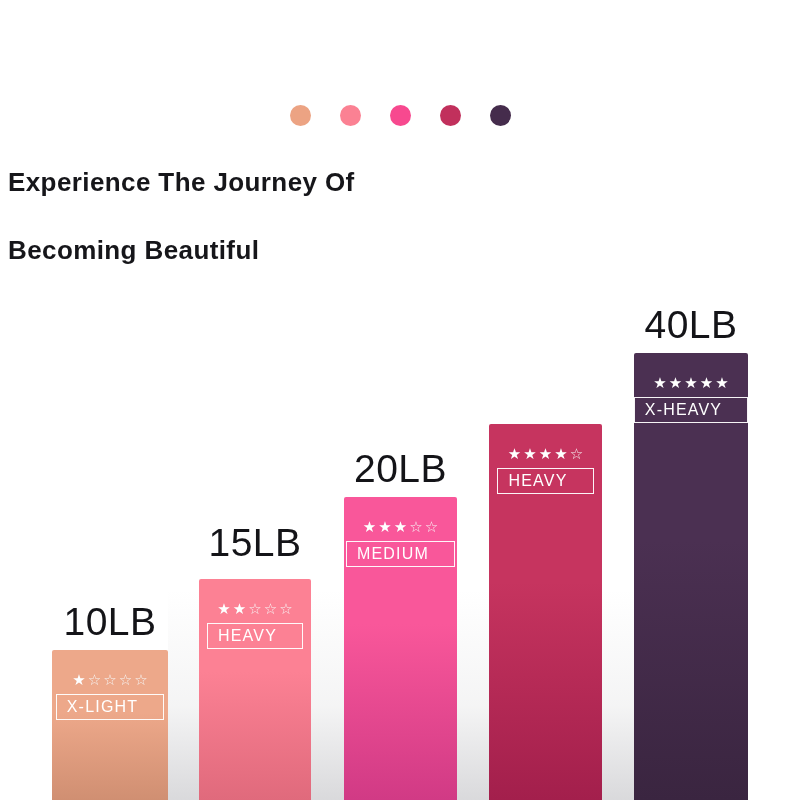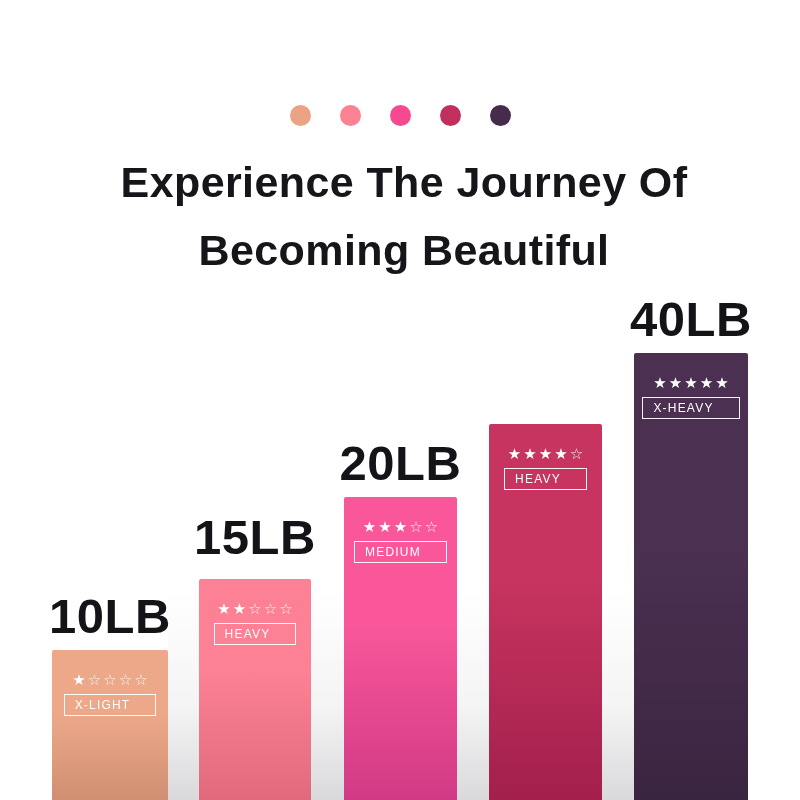--- a/index.html
+++ b/index.html
@@ -26,23 +26,22 @@
   }
   .dot {
     width: 21px; height: 21px;
     border-radius: 50%;
   }
 
   
   #headline {
     position: absolute;
     top: 148px; left: 0; right: 0;
-    text-align: center;
     color: #16161a;
-    font-size: 43px;
+    font-size: 26px;
     font-weight: bold;
     letter-spacing: 0.4px;
     line-height: 68px;
     padding-left: 8px;
   }
   #headline .line { display: block; white-space: nowrap; }
 
   
   #chart {
     position: absolute;
@@ -51,22 +50,22 @@
   }
   .bar-col {
     position: absolute;
     bottom: 0;
   }
   .bar-value {
     position: absolute;
     left: 50%;
     transform: translateX(-50%);
     color: #141418;
-    font-size: 49px;
-    font-weight: bold;
+    font-size: 39px;
+    font-weight: normal;
     letter-spacing: 0.5px;
     white-space: nowrap;
   }
   .bar-body {
     position: absolute;
     bottom: 0; left: 0;
     width: 100%;
     border-radius: 2px 2px 0 0;
   }
   .bar-badge {
@@ -85,21 +84,21 @@
   }
   .star {
     font-size: 15px;
     color: #ffffff;
     text-shadow: 0 0 1px rgba(0,0,0,0.08);
   }
   .star.empty { color: rgba(255,255,255,0.92); }
   .intensity {
     border: 1.6px solid rgba(255,255,255,0.95);
     color: #ffffff;
-    font-size: 12px;
+    font-size: 16px;
     letter-spacing: 1.2px;
     padding: 4px 25px 4px 10px;
     white-space: nowrap;
     line-height: 1;
   }
 
   
   .gap-shade {
     position: absolute;
     bottom: 0;

